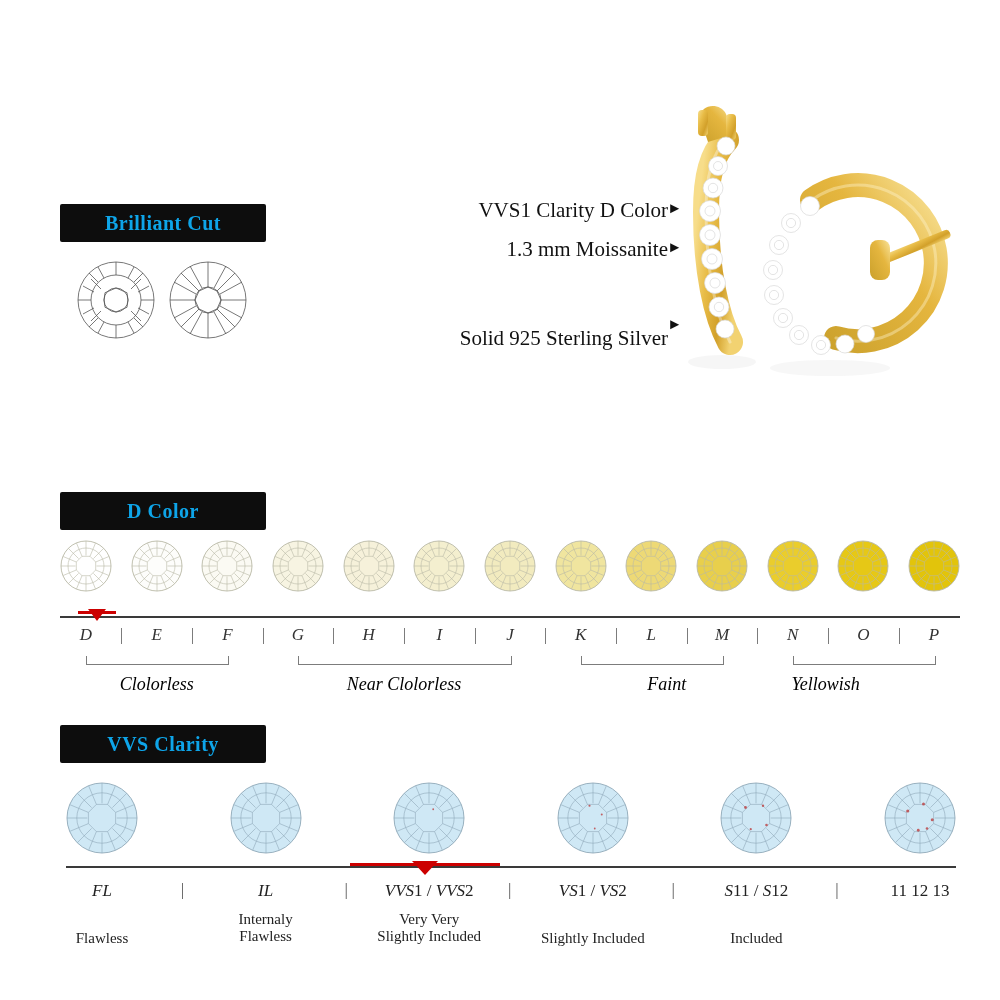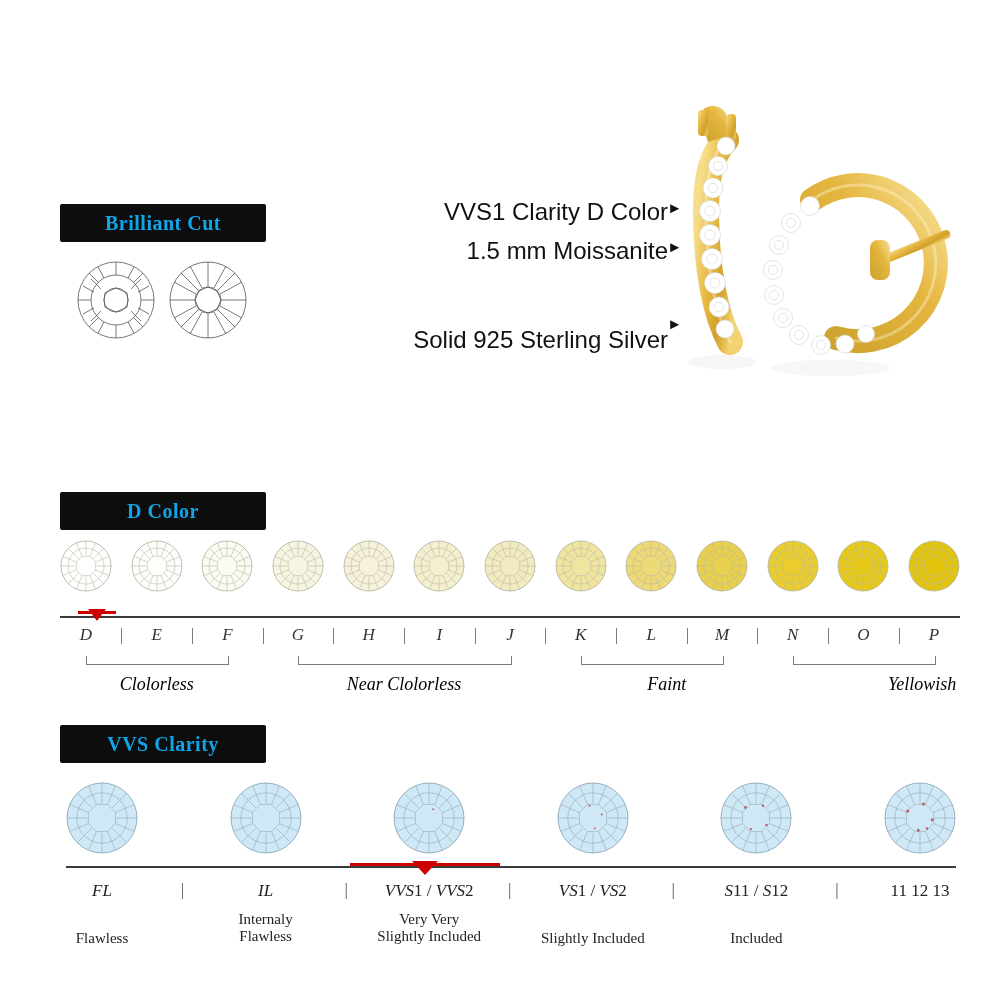--- a/index.html
+++ b/index.html
@@ -36,22 +36,22 @@
   #cut-shapes {
     position: absolute;
     left: 68px;
     top: 256px;
     width: 196px;
     height: 88px;
   }
 
   .feature-line {
     position: absolute;
-    font-family: Liberation Sans, sans-serif;
-    font-size: 24px;
+    font-family: Liberation Serif, serif;
+    font-size: 21px;
     color: #111;
     white-space: nowrap;
     text-align: left;
   }
   #feat-0 { right: 332px; top: 198px; }
   #feat-1 { right: 332px; top: 237px; }
   #feat-2 { right: 332px; top: 326px; }
   .feature-arrow {
     position: absolute;
     font-size: 15px;
@@ -196,21 +196,21 @@
       <path d="M113 17 L131 35 M167 17 L149 35 M167 71 L149 53 M113 71 L131 53"></path>
       <path d="M122 10 L134 32 M158 10 L146 32 M174 26 L152 38 M174 62 L152 50
                M158 78 L146 56 M122 78 L134 56 M106 62 L128 50 M106 26 L128 38"></path>
       <path d="M140 31 L149 35 L153 44 L149 53 L140 57 L131 53 L127 44 L131 35 Z"></path>
     </g>
   </svg>
 </div>
 
 <div class="feature-line" id="feat-0">VVS1 Clarity D Color</div>
 <div class="feature-arrow" id="arrow-0">►</div>
-<div class="feature-line" id="feat-1">1.5 mm Moissanite</div>
+<div class="feature-line" id="feat-1">1.3 mm Moissanite</div>
 <div class="feature-arrow" id="arrow-1">►</div>
 <div class="feature-line" id="feat-2">Solid 925 Sterling Silver</div>
 <div class="feature-arrow" id="arrow-2">►</div>
 
 <div id="earrings">
   <svg width="330" height="310" viewBox="0 0 330 310">
     <defs>
       <linearGradient id="goldg" x1="0" y1="0" x2="1" y2="1">
         <stop offset="0%" stop-color="#f7dd8a"></stop>
         <stop offset="35%" stop-color="#e8bc47"></stop>
@@ -629,21 +629,21 @@
     <div class="color-label" style="left: 914px;">P</div>
   </div>
 <div id="color-groups">
     <div class="group-bracket" style="left: 86px; width: 141.333px;"></div>
     <div class="group-label" style="left: 26px; width: 261.333px;">Clolorless</div>
     <div class="group-bracket" style="left: 298px; width: 212px;"></div>
     <div class="group-label" style="left: 238px; width: 332px;">Near Clolorless</div>
     <div class="group-bracket" style="left: 580.667px; width: 141.333px;"></div>
     <div class="group-label" style="left: 536px; width: 261.333px;">Faint</div>
     <div class="group-bracket" style="left: 792.667px; width: 141.333px;"></div>
-    <div class="group-label" style="left: 695px; width: 261.333px; text-align: right;">Yellowish</div>
+    <div class="group-label" style="left: 695px; width: 261.333px;">Yellowish</div>
   </div>
 
 <div class="section-badge" id="clarity-badge">
   <span>VVS  Clarity</span>
 </div>
 
 <div id="clarity-row">
     <div class="clarity-gem" style="left: 6px; top: 0px;"><svg width="72" height="72" viewBox="0 0 72 72">
     <circle cx="36" cy="36" r="35" fill="#cfe8f5" stroke="#8fa8b8" stroke-width="0.9"></circle>
     <g stroke="#8fa8b8" stroke-width="0.6" fill="none">

